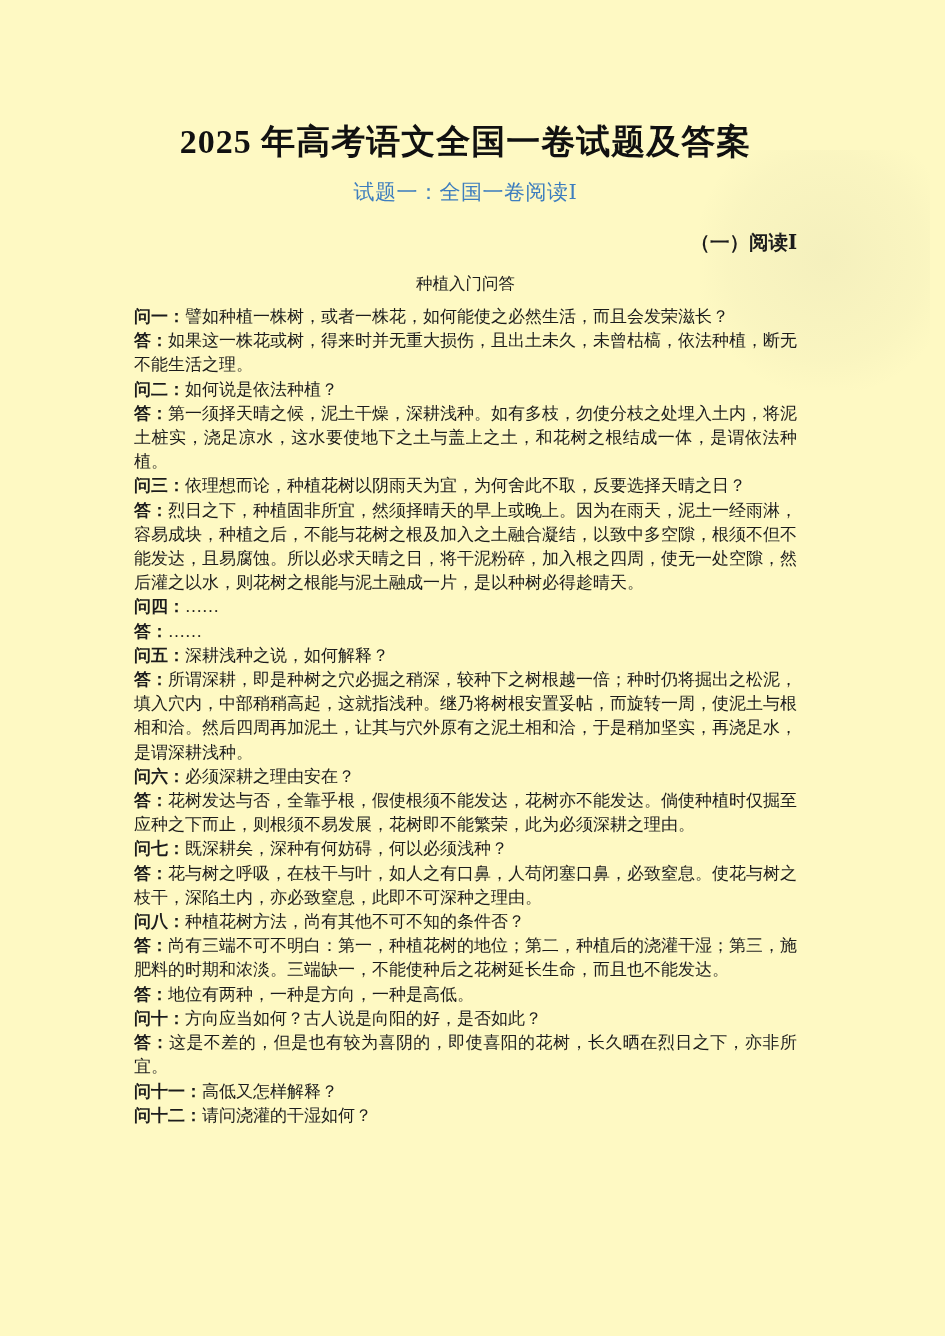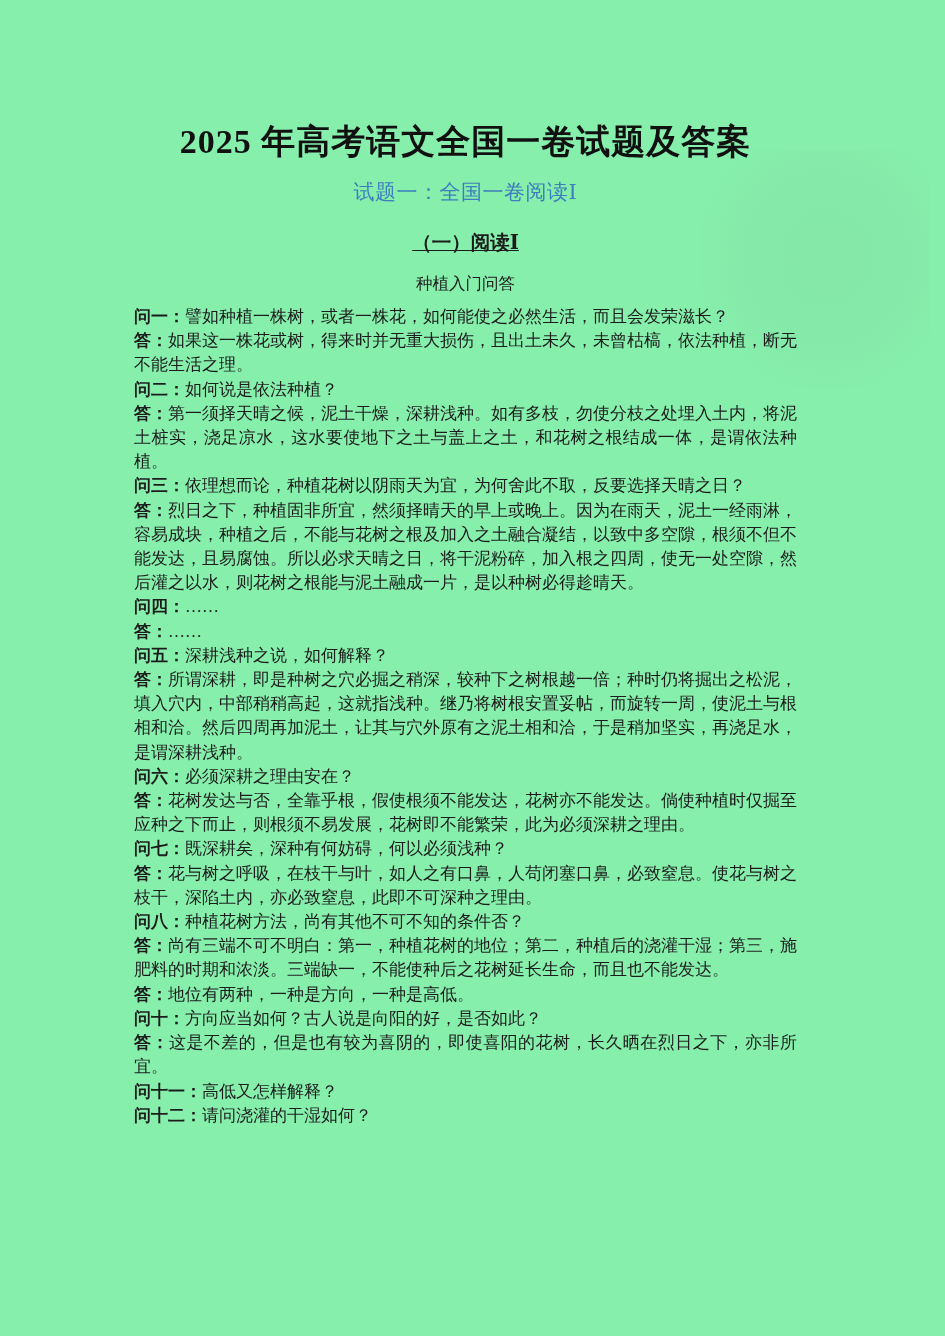--- a/index.html
+++ b/index.html
@@ -10,21 +10,21 @@
     width: 945px;
     height: 1336px;
     overflow: hidden;
     font-family: "Liberation Serif", "DejaVu Serif", serif;
     color: #1c1c1c;
   }
   .page {
     position: relative;
     width: 945px;
     height: 1336px;
-    background: #86efac;
+    background: #fef9c3;
   }
   
   .shade {
     position: absolute;
     left: 700px;
     top: 150px;
     width: 230px;
     height: 240px;
     background: radial-gradient(ellipse at 55% 45%, rgba(120,120,110,0.07) 0%, rgba(120,120,110,0.03) 55%, rgba(120,120,110,0) 75%);
     pointer-events: none;
@@ -51,25 +51,24 @@
     margin-top: 64px;
     text-align: center;
     font-size: 21px;
     line-height: 32px;
     font-weight: 400;
     letter-spacing: 0.5px;
   }
   .subsection-heading {
     margin: 0;
     margin-top: 20px;
-    text-align: center;
+    text-align: right;
     font-size: 19.5px;
     line-height: 30px;
     font-weight: 700;
-    text-decoration: underline;
   }
   .passage-title {
     margin: 9px;
     margin-top: 14px;
     text-align: center;
     font-size: 16.5px;
     line-height: 24px;
     font-weight: 400;
   }
   .qa-list {

